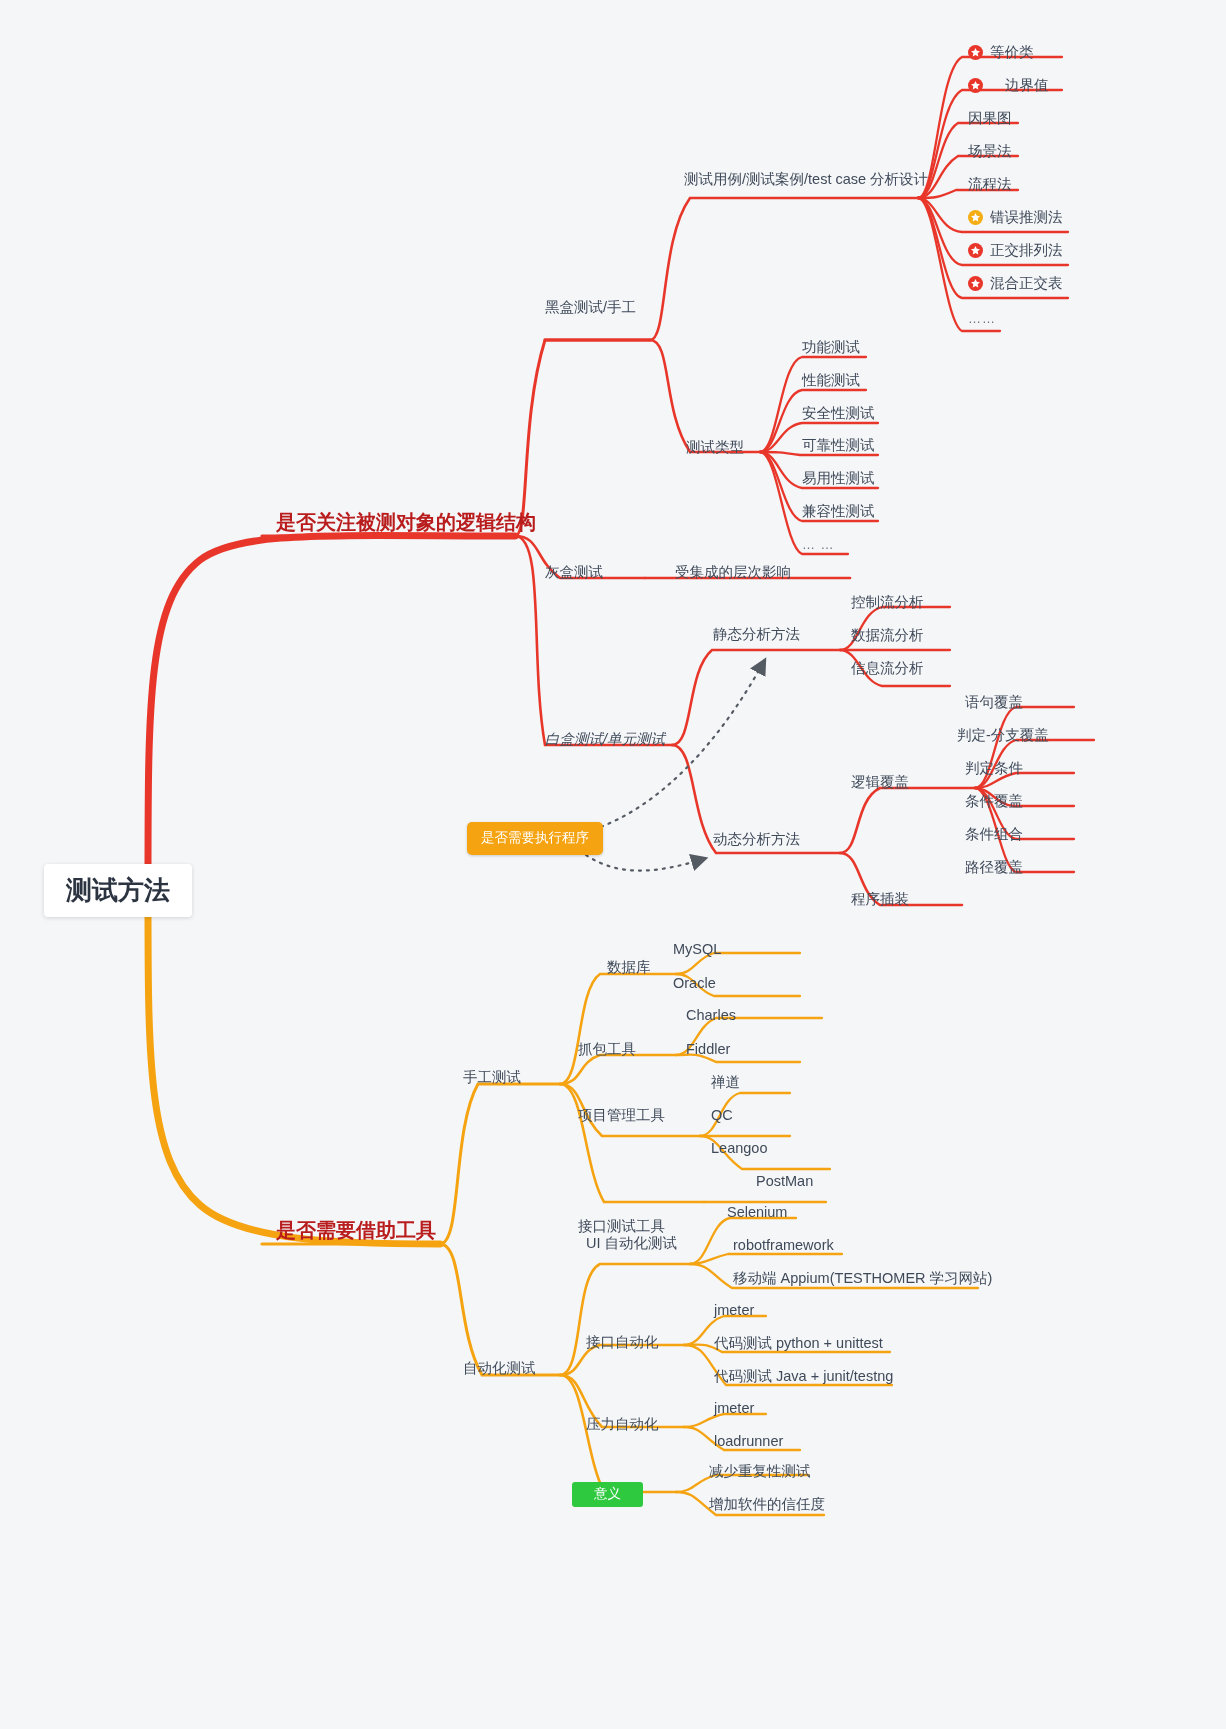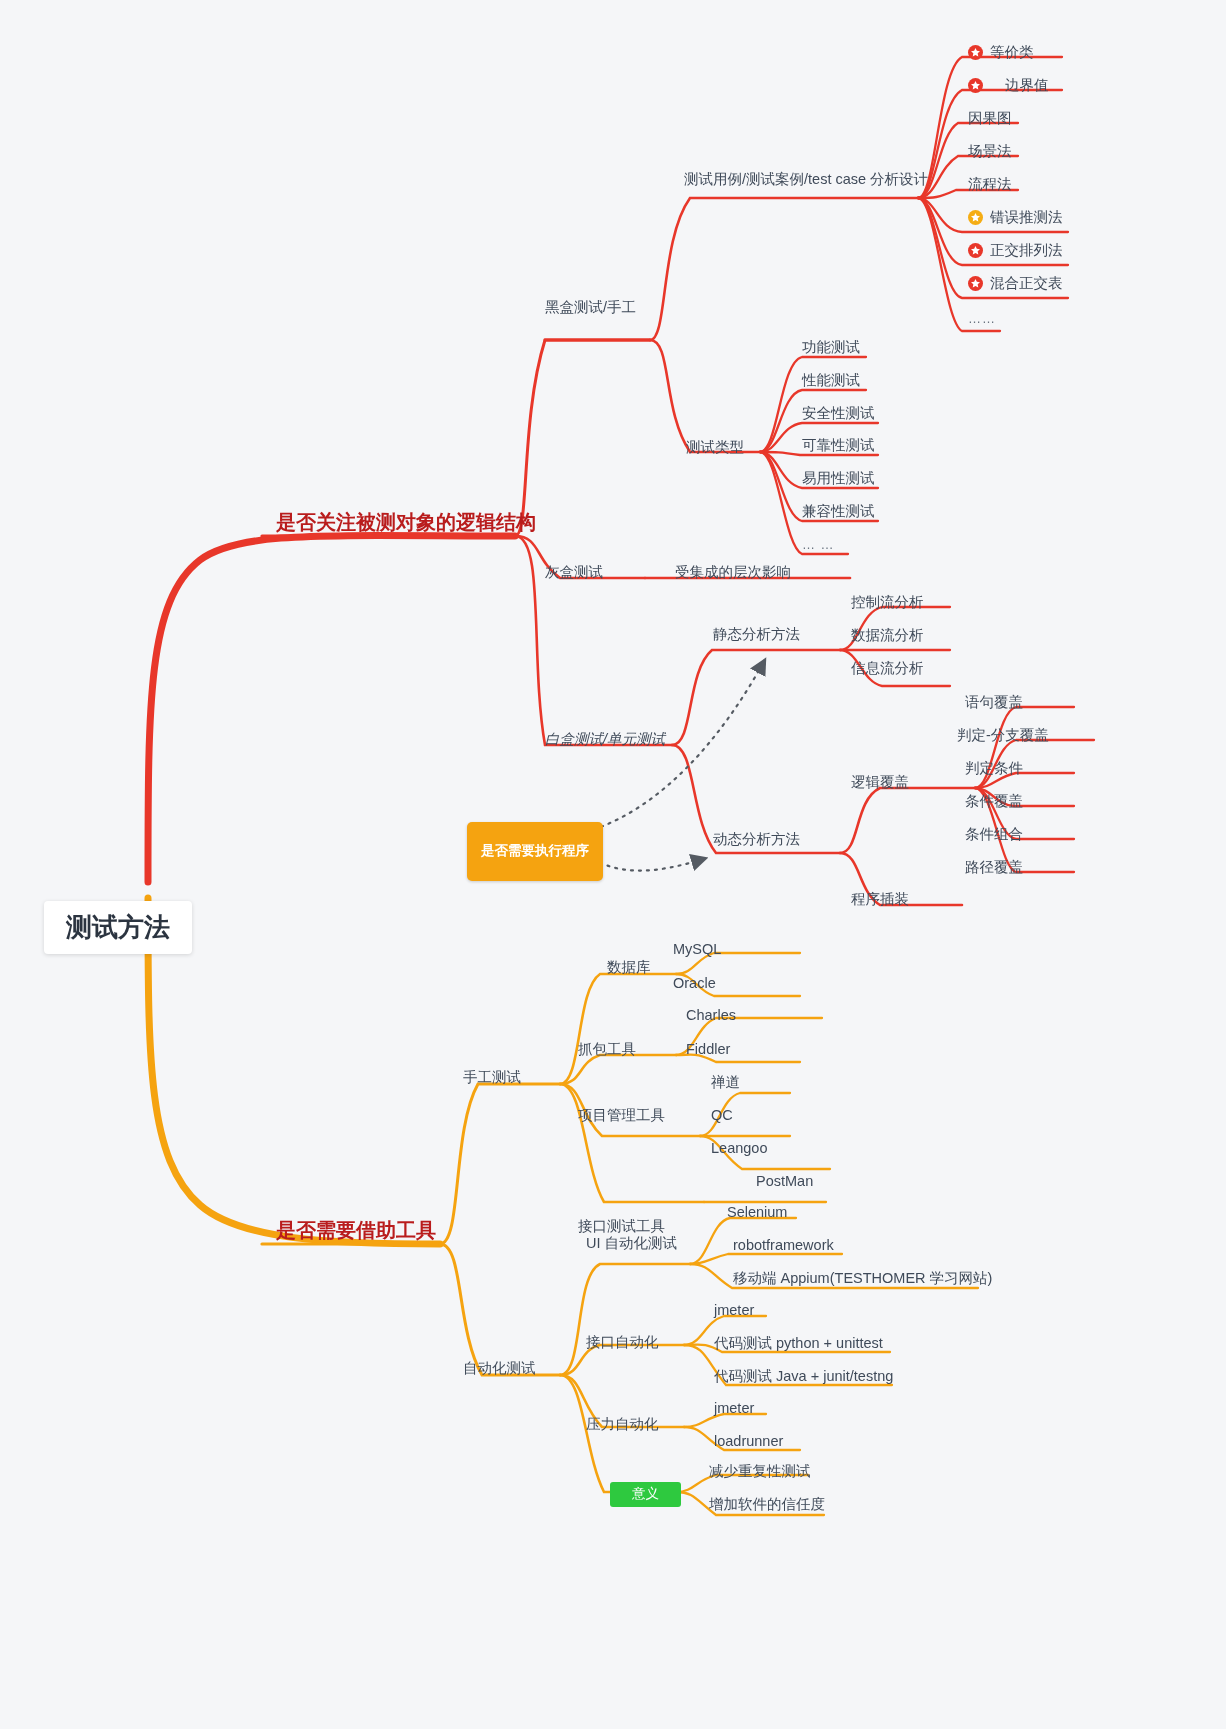--- a/index.html
+++ b/index.html
@@ -40,40 +40,39 @@
 
   
   .root {
     background: #ffffff;
     border-radius: 4px;
     box-shadow: 0 1px 4px rgba(0,0,0,0.14);
     padding: 12px 22px;
     font-size: 26px;
     font-weight: bold;
     color: #2b3440;
-    margin-top: 37px;
   }
   
   .lvl1 {
     font-size: 20px;
     font-weight: bold;
     color: #b91c1c;
     margin-left: 14px;
   }
   .lvl2 { font-size: 14.5px; }
   .lvl3 { font-size: 14.5px; }
   .lvl4 { font-size: 14.5px; }
 
   .pill-orange {
     background: #f5a310;
     color: #ffffff;
     border-radius: 5px;
-    padding: 22px 14px;
+    padding: 9px 14px;
     font-size: 13.5px;
-    font-weight: bold;
+    font-weight: normal;
     box-shadow: 0 1px 3px rgba(0,0,0,0.18);
   }
   .pill-green {
     background: #2ec93f;
     color: #ffffff;
     border-radius: 3px;
     padding: 5px 22px;
     font-size: 13.5px;
   }
 
@@ -440,21 +439,21 @@
   <div class="node lvl3" style="left:586px; top:1417px;">
     <span class="lbl">压力自动化</span>
   </div>
   <div class="node lvl4" style="left:714px; top:1401px;">
     <span class="lbl">jmeter</span>
   </div>
   <div class="node lvl4" style="left:714px; top:1434px;">
     <span class="lbl">loadrunner</span>
   </div>
 
-  <div class="node pill-green" style="left:610px; top:1482px;justify-content:center;">
+  <div class="node pill-green" style="left:572px; top:1482px;justify-content:center;">
     <span class="lbl">意义</span>
   </div>
   <div class="node lvl4" style="left:709px; top:1464px;">
     <span class="lbl">减少重复性测试</span>
   </div>
   <div class="node lvl4" style="left:709px; top:1497px;">
     <span class="lbl">增加软件的信任度</span>
   </div>
 
 </div>

